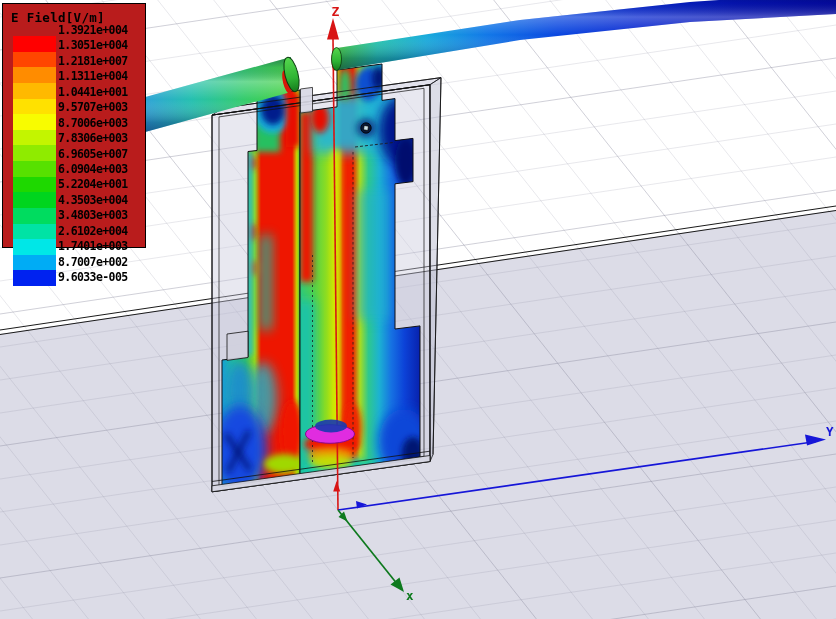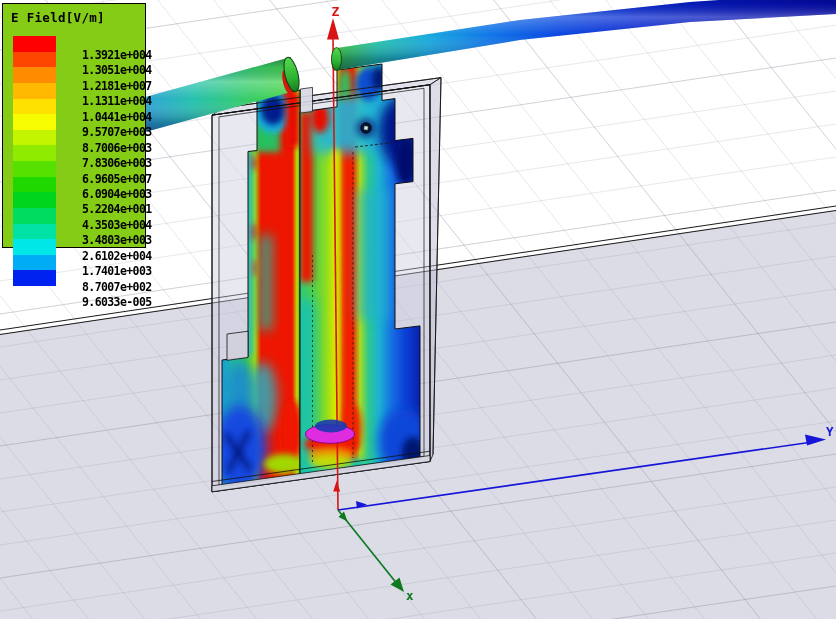--- a/index.html
+++ b/index.html
@@ -1,26 +1,26 @@
 <!DOCTYPE html>
 <html><head>
 <meta charset="utf-8">
 <style>
   html,body{margin:0;padding:0;background:#fff;}
   #stage{position:relative;width:836px;height:619px;overflow:hidden;background:#fff;
          font-family:"DejaVu Sans Mono", monospace;}
   #scene{position:absolute;left:0;top:0;}
   
-  #legend{position:absolute;left:2px;top:3px;width:144px;height:245px;background:#84cc16;
+  #legend{position:absolute;left:2px;top:3px;width:144px;height:245px;background:#b91c1c;
           border:1.4px solid #000;box-sizing:border-box;z-index:20;}
   #legend .title{position:absolute;left:8px;top:6px;font-size:12.5px;font-weight:bold;color:#000;
                  letter-spacing:.3px;white-space:nowrap;}
   #legend .bar{position:absolute;left:10px;top:32px;width:43px;height:250px;}
   #legend .bar .band{width:100%;}
-  #legend .vals{position:absolute;left:55px;top:44px;width:88px;margin-left:24px;}
+  #legend .vals{position:absolute;left:55px;top:19px;width:88px;}
   #legend .vals .v{height:15.45px;line-height:15.45px;font-size:11.5px;font-weight:bold;color:#000;
                    letter-spacing:-0.6px;white-space:nowrap;}
   text{font-family:"DejaVu Sans Mono", monospace;font-weight:bold;}
 </style>
 </head>
 <body>
 
 <div id="stage">
 
 <svg id="scene" width="836" height="619" viewBox="0 0 836 619">
@@ -295,21 +295,21 @@
         <div class="band" style="height: 15.625px; background: rgb(0, 227, 165);"></div>
         <div class="band" style="height: 15.625px; background: rgb(0, 231, 231);"></div>
         <div class="band" style="height: 15.625px; background: rgb(0, 172, 245);"></div>
         <div class="band" style="height: 15.625px; background: rgb(0, 34, 240);"></div>
       </div>
   <div class="vals">
         <div class="v">1.3921e+004</div>
         <div class="v">1.3051e+004</div>
         <div class="v">1.2181e+007</div>
         <div class="v">1.1311e+004</div>
-        <div class="v">1.0441e+004</div>
+        <div class="v">1.0441e+001</div>
         <div class="v">9.5707e+003</div>
         <div class="v">8.7006e+003</div>
         <div class="v">7.8306e+003</div>
         <div class="v">6.9605e+007</div>
         <div class="v">6.0904e+003</div>
         <div class="v">5.2204e+001</div>
         <div class="v">4.3503e+004</div>
         <div class="v">3.4803e+003</div>
         <div class="v">2.6102e+004</div>
         <div class="v">1.7401e+003</div>

